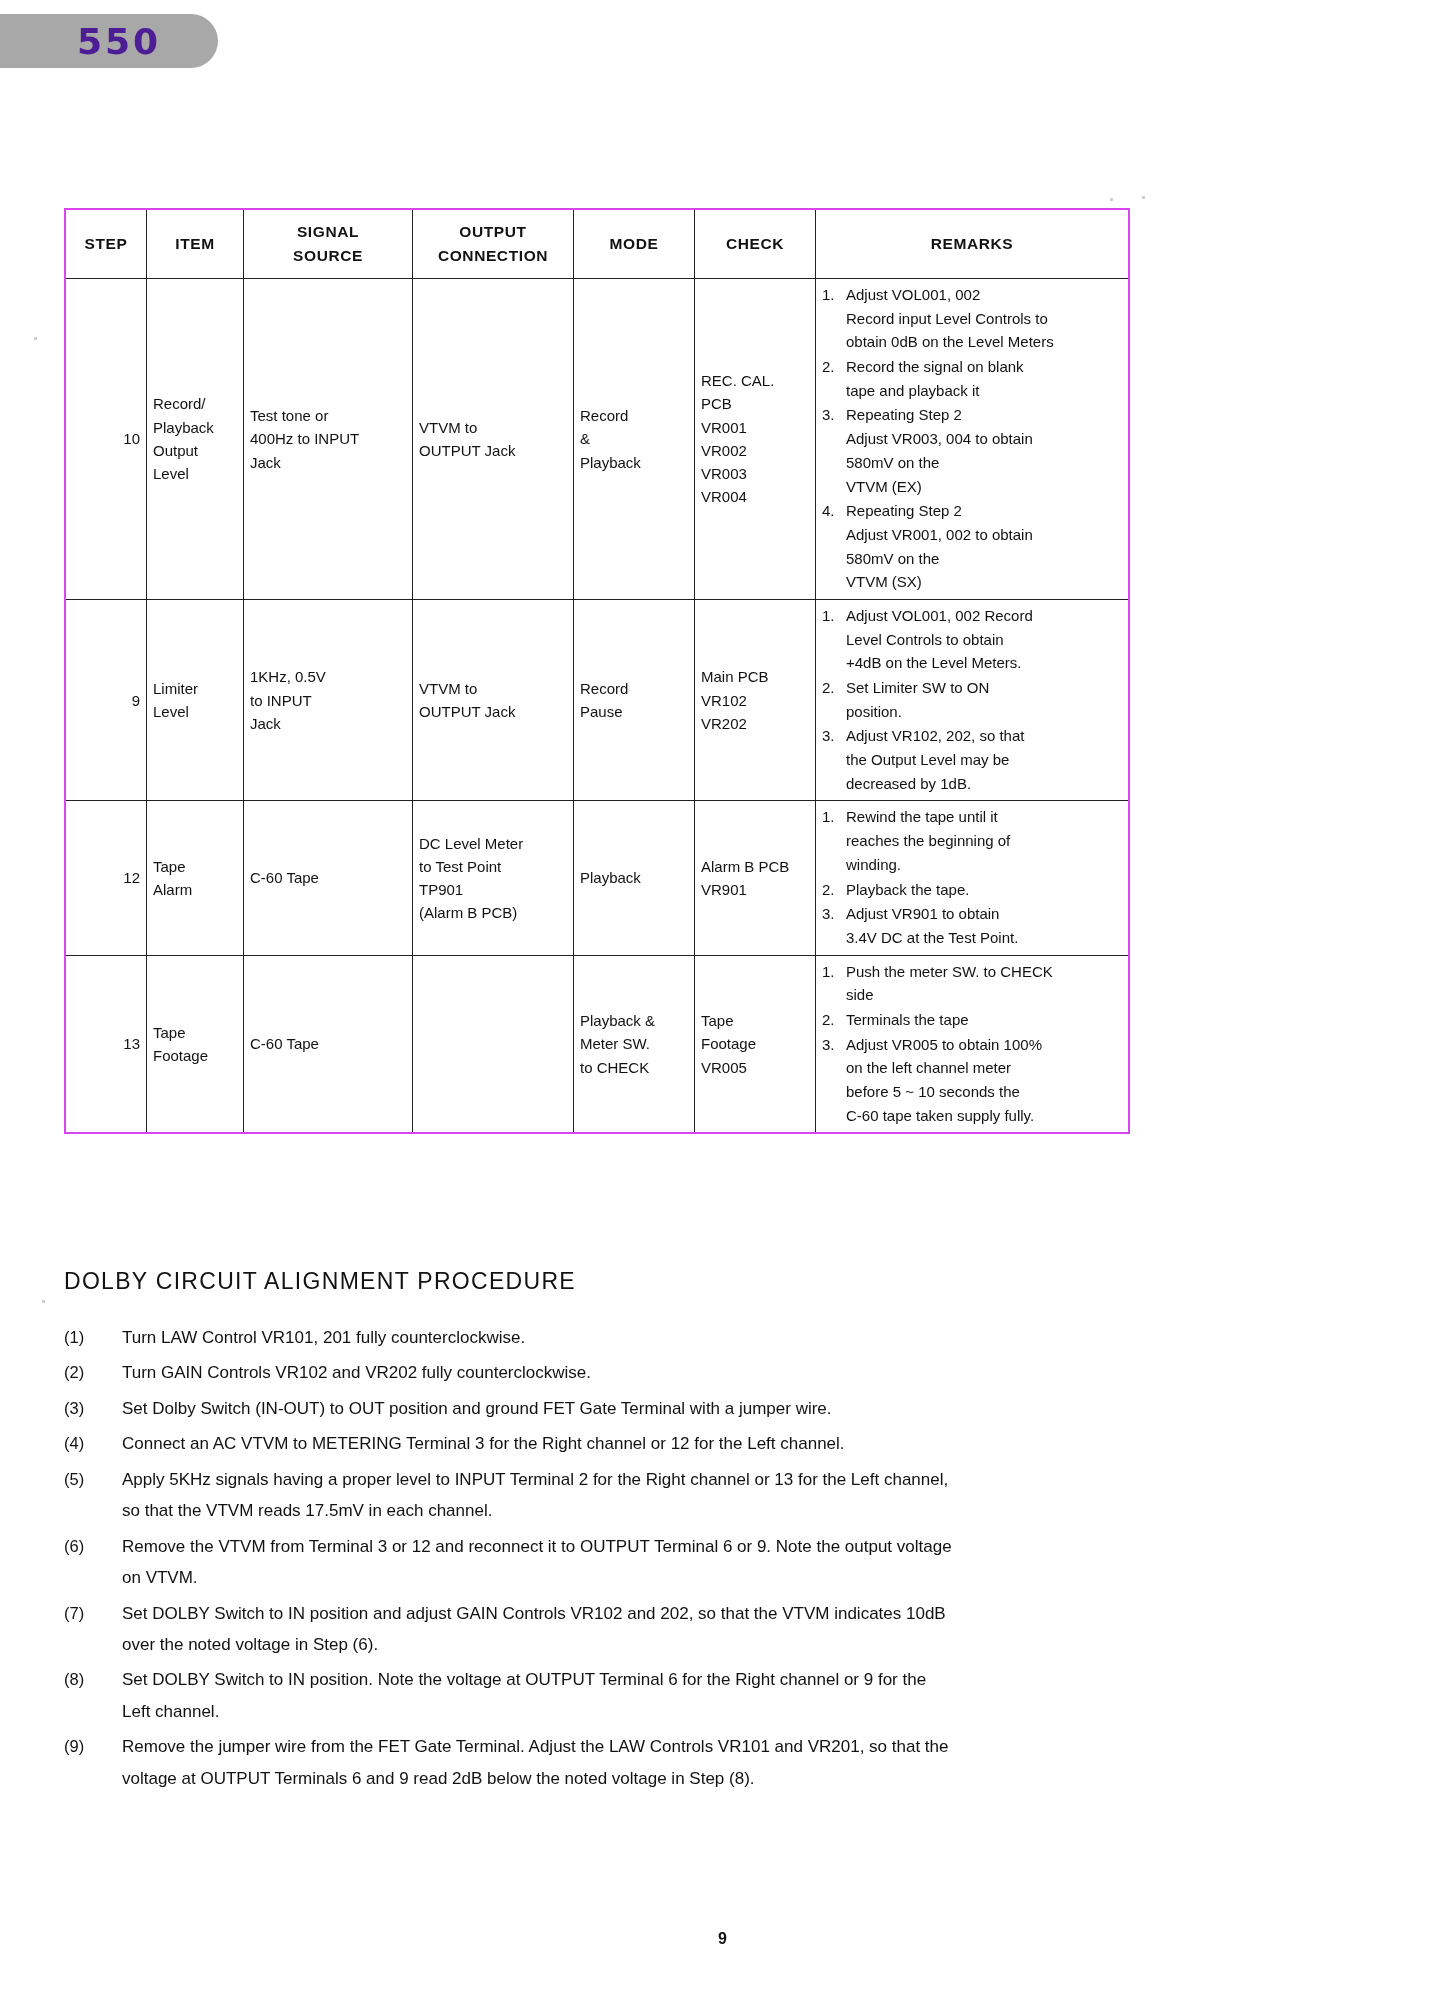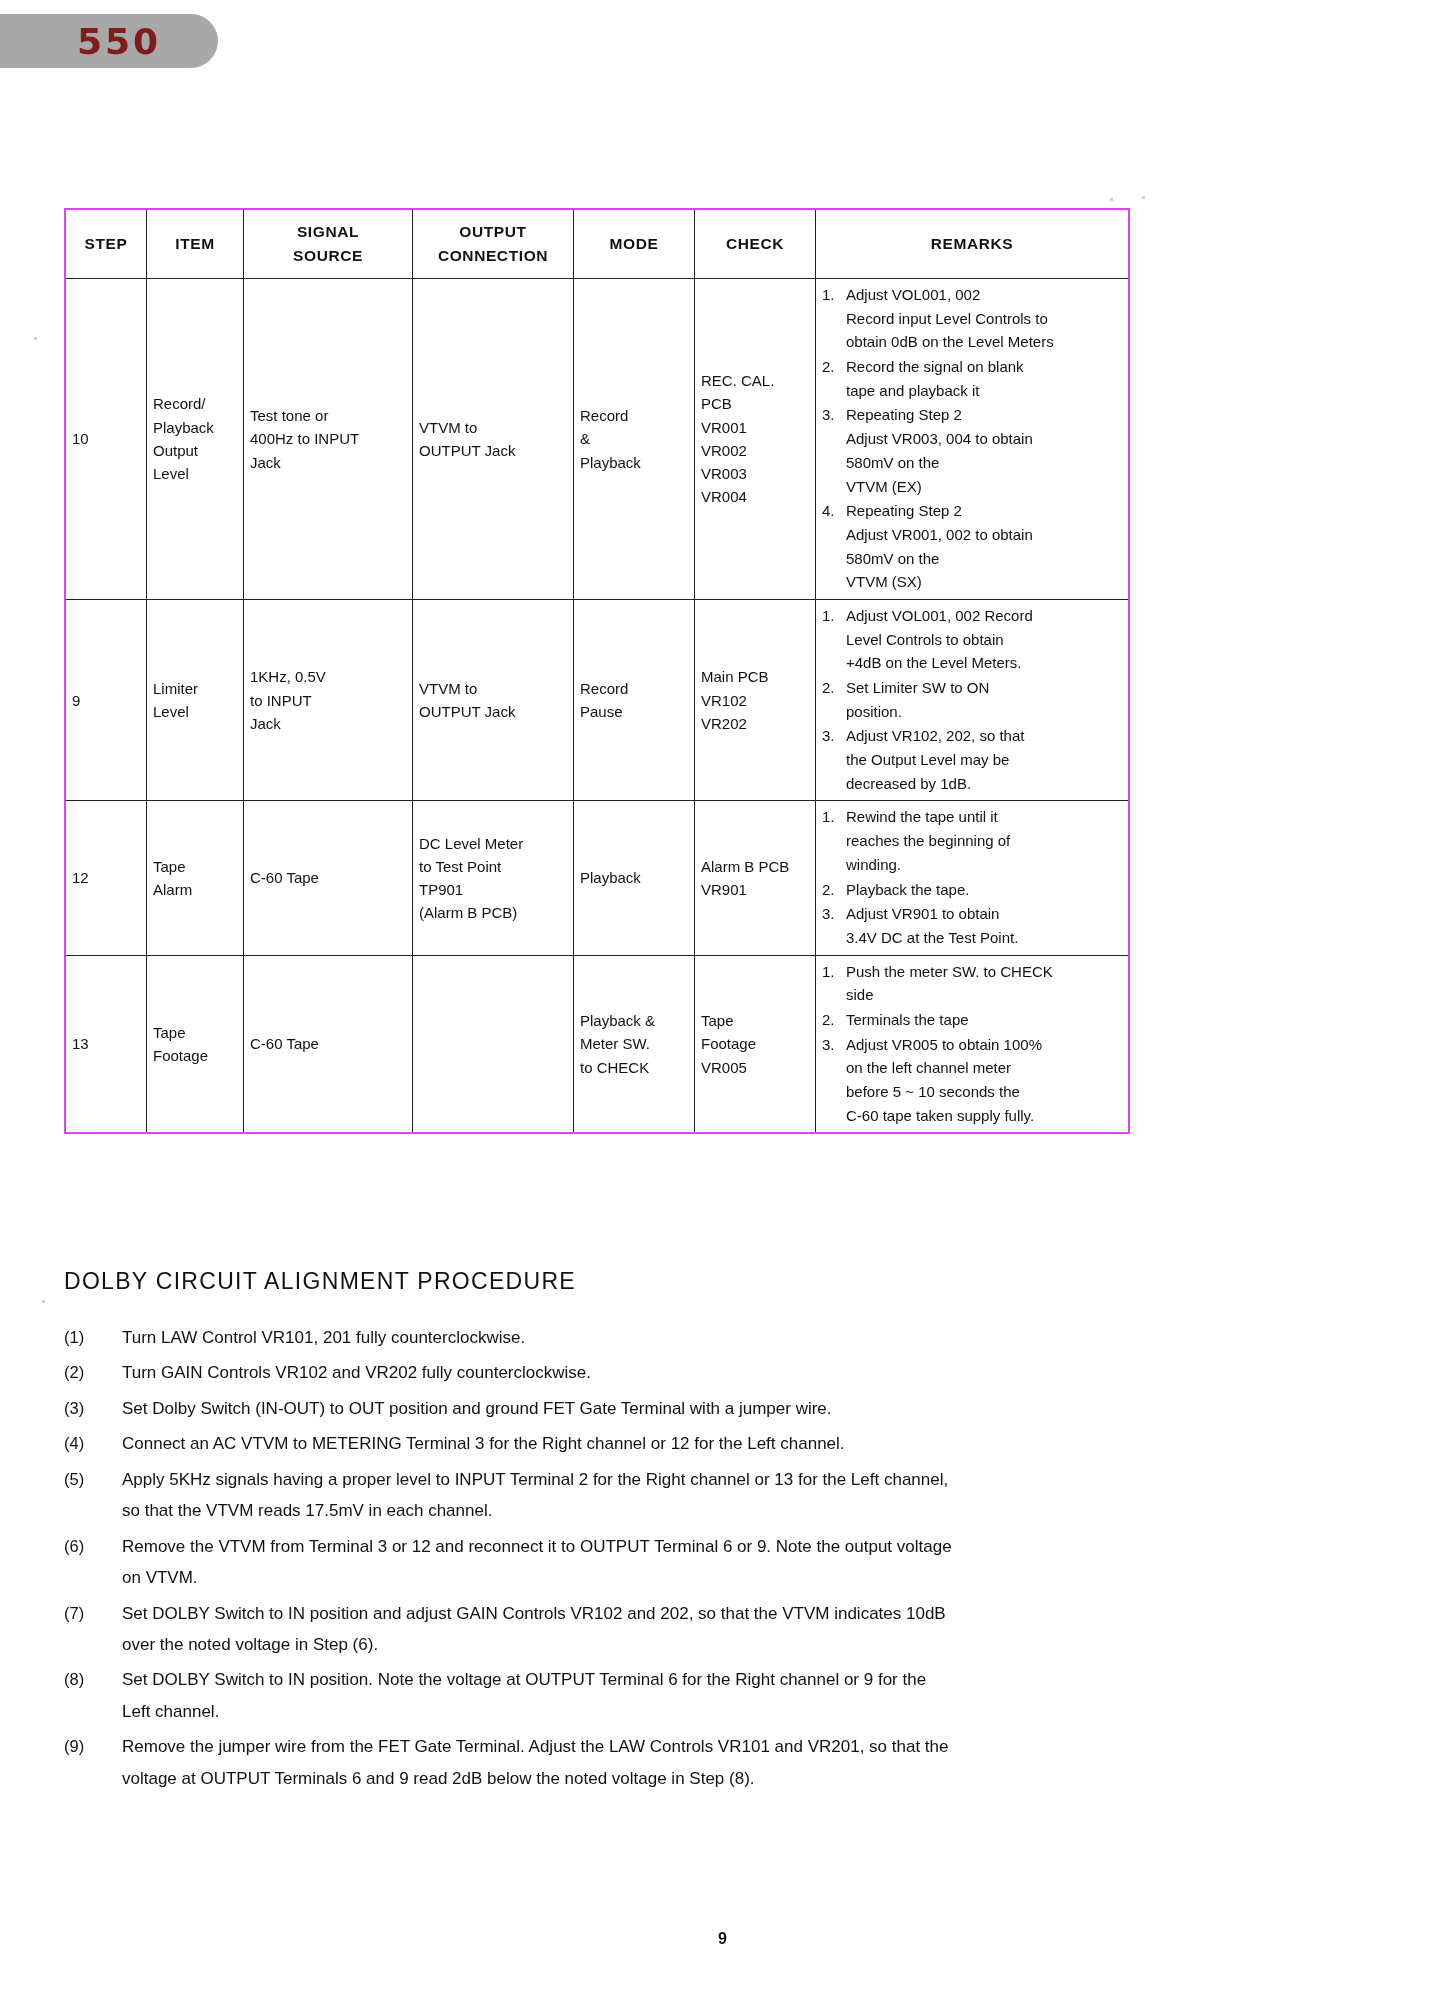--- a/index.html
+++ b/index.html
@@ -24,21 +24,21 @@
     width: 218px;
     height: 54px;
     background: #a8a8a8;
     border-top-right-radius: 27px;
     border-bottom-right-radius: 27px;
     display: flex;
     align-items: center;
     justify-content: center;
   }
   .page-tab-label {
-    color: #7f1d1d;
+    color: #4c1d95;
     font-size: 36px;
     font-weight: bold;
     letter-spacing: 3px;
     font-family: "DejaVu Sans", sans-serif;
     padding-left: 20px;
   }
 
   
   .table-wrap {
     position: absolute;
@@ -68,21 +68,21 @@
     padding: 6px 4px;
   }
   .c-step  { width: 72px;  text-align: center; }
   .c-item  { width: 88px;  }
   .c-sig   { width: 160px; }
   .c-out   { width: 152px; }
   .c-mode  { width: 112px; }
   .c-adj   { width: 112px; }
   .c-rem   { width: 304px; }
 
-  td.cell-step { text-align: left; font-size: 15px; }
+  td.cell-step { text-align: right; font-size: 15px; }
   td.cell-item,
   td.cell-sig,
   td.cell-out,
   td.cell-mode,
   td.cell-adj {
     text-align: left;
     padding-left: 14px;
   }
   td.cell-mode, td.cell-adj { padding-left: 12px; }
   .cell-lines { white-space: pre-line; }

